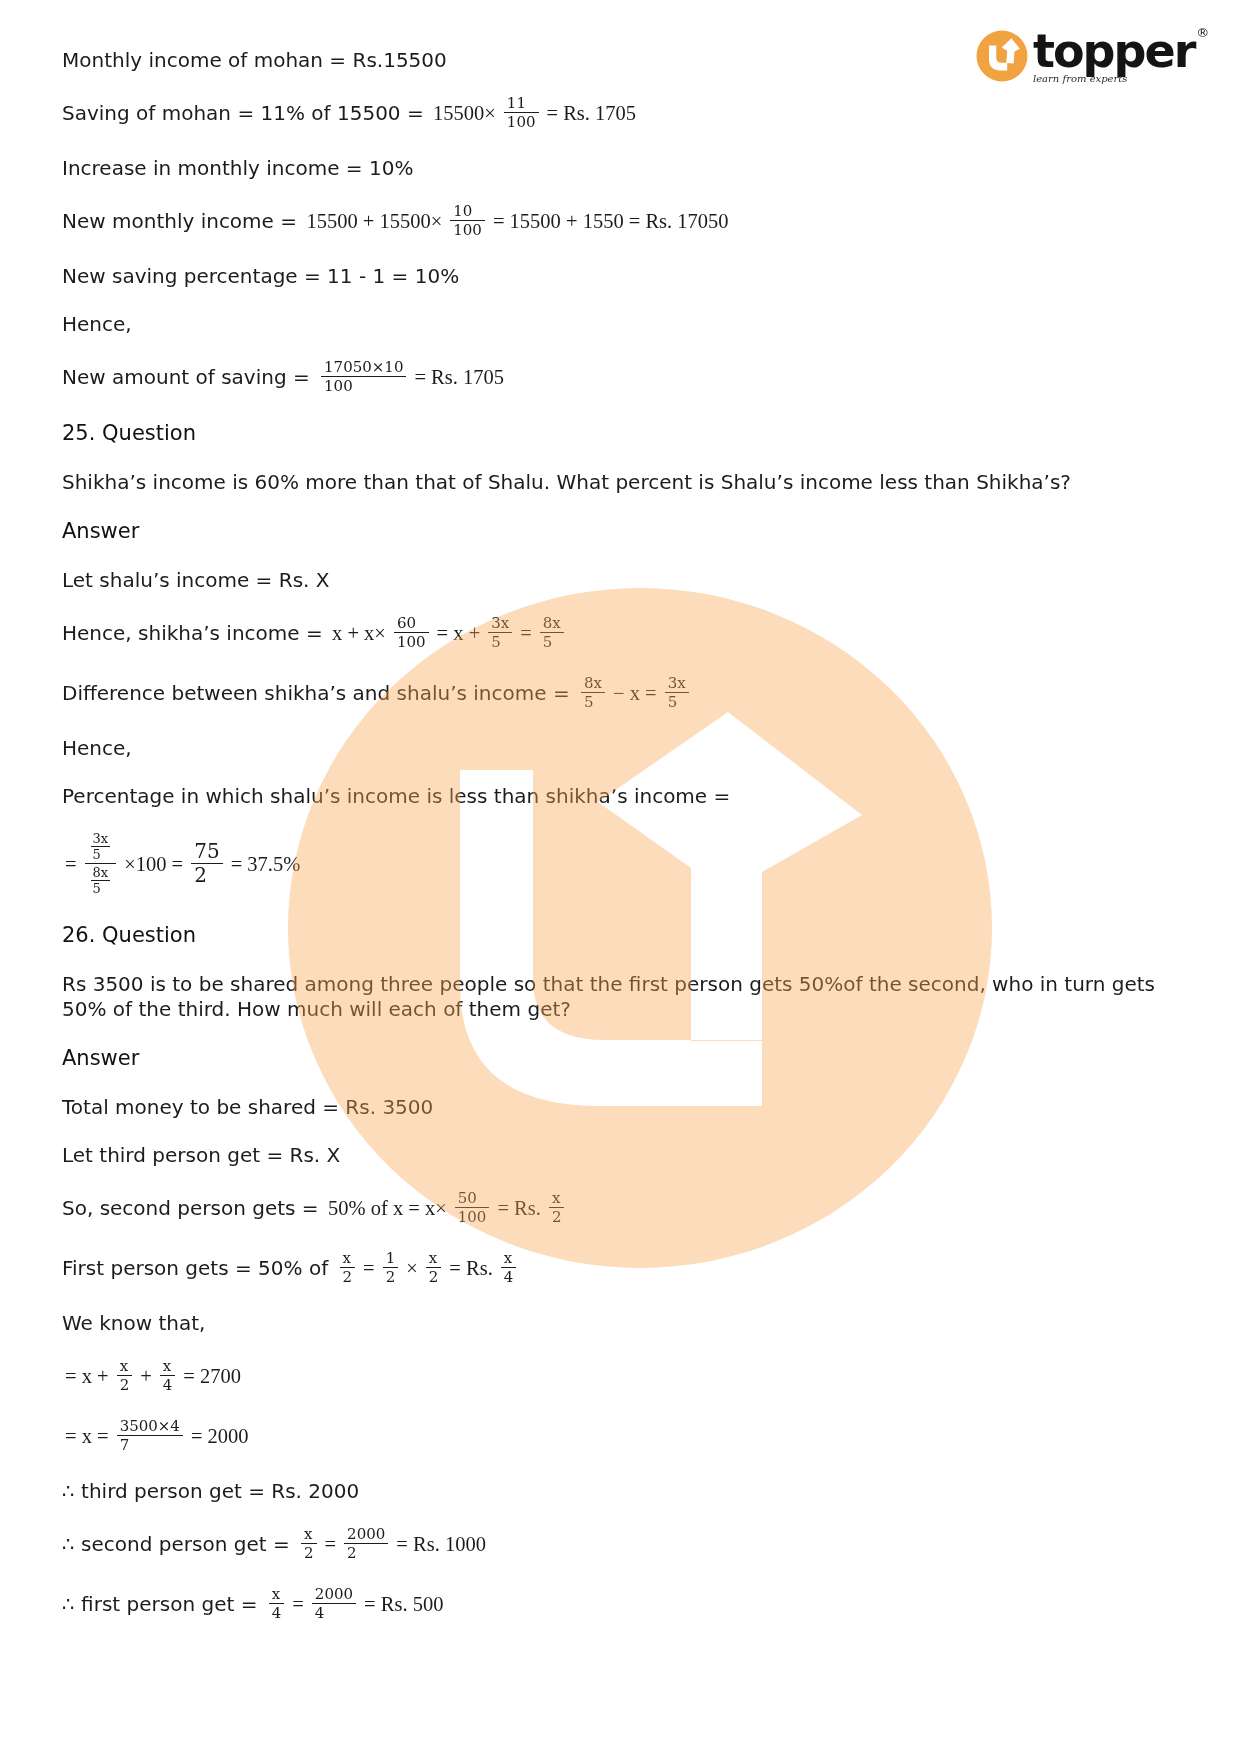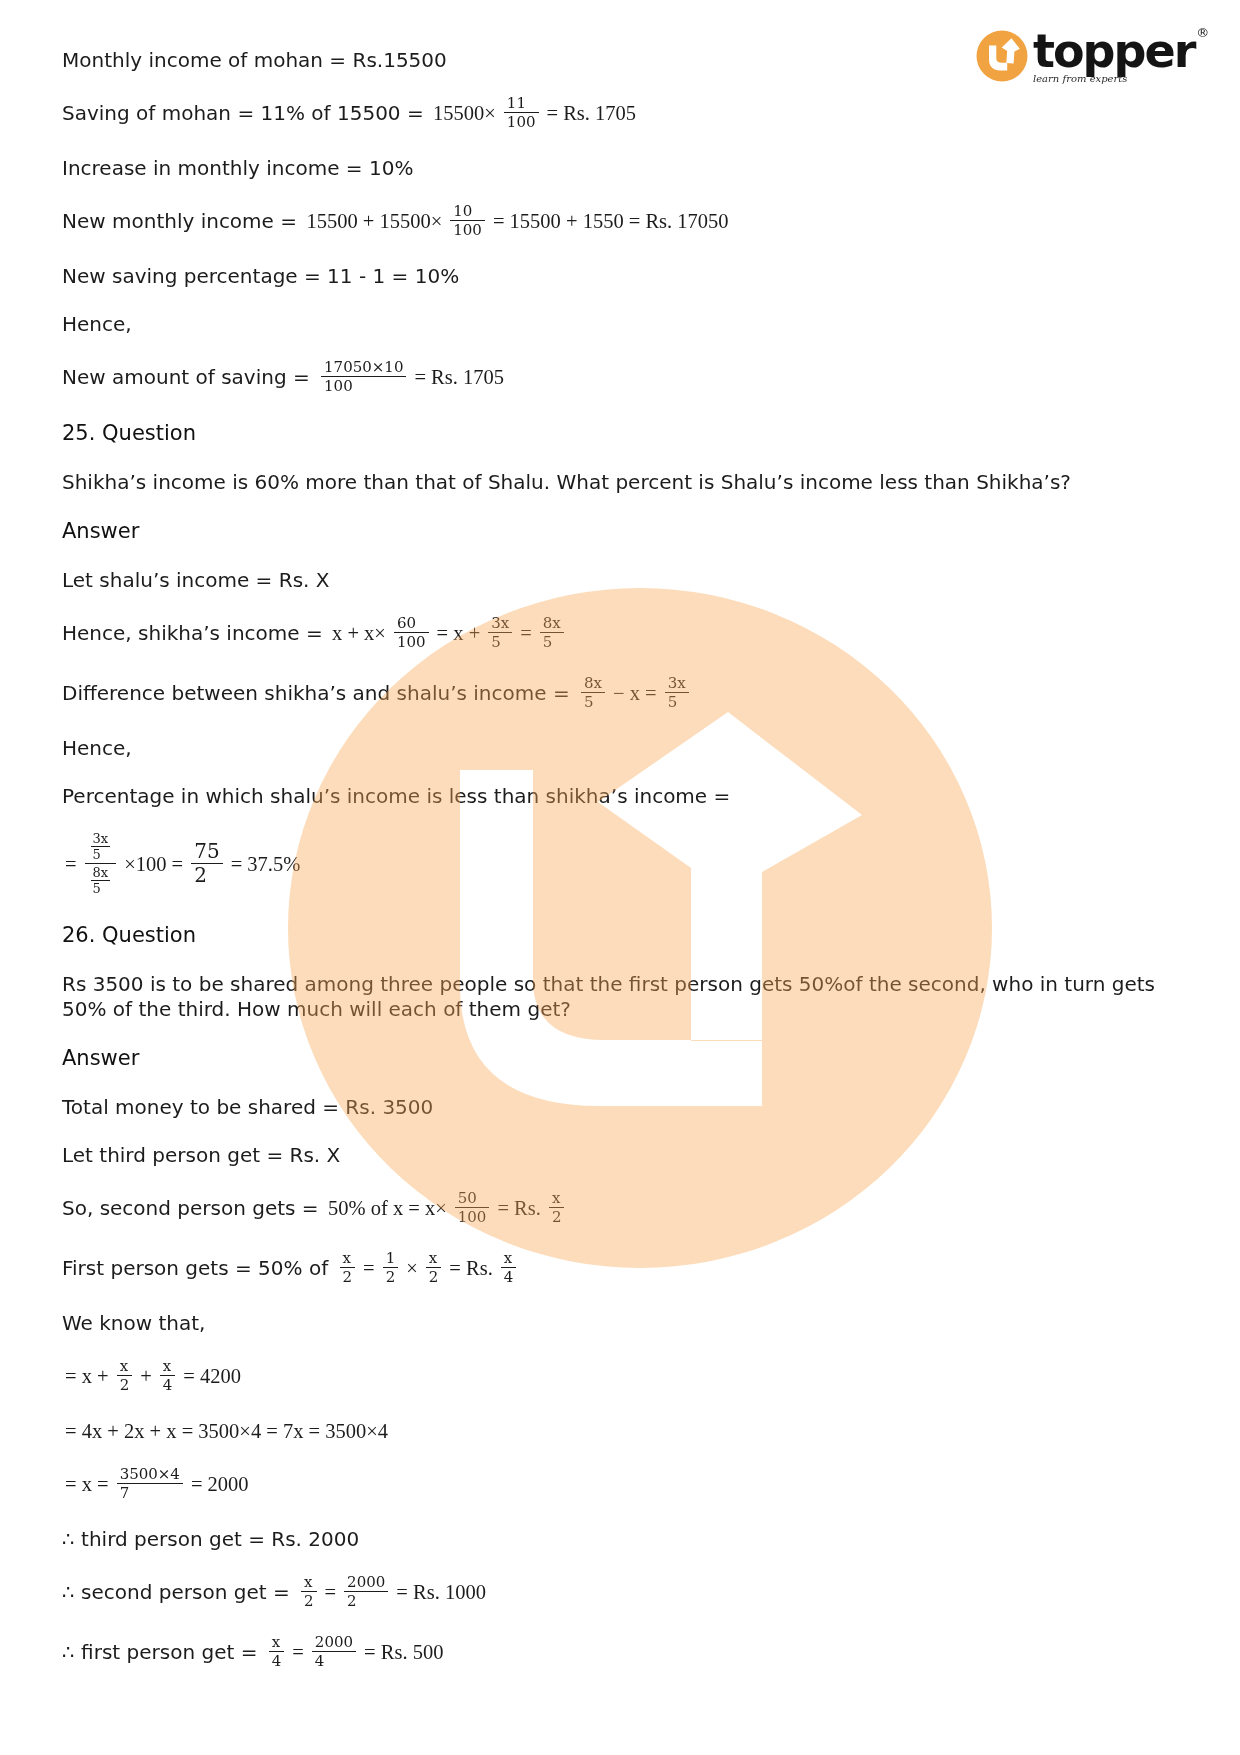--- a/index.html
+++ b/index.html
@@ -98,22 +98,21 @@
       <p class="line"><span class="t">Percentage in which shalu’s income is less than shikha’s income =</span></p>
       <p class="line has-math"><span class="m">=</span><span class="frac nest"><span class="fnum"><span class="frac"><span class="fnum">3x</span><span class="fden">5</span></span></span><span class="fden"><span class="frac"><span class="fnum">8x</span><span class="fden">5</span></span></span></span><span class="m">×100 =</span><span class="frac bigfrac"><span class="fnum">75</span><span class="fden">2</span></span><span class="m">= 37.5%</span></p>
       <h3>26. Question</h3>
       <p class="line"><span class="t">Rs 3500 is to be shared among three people so that the first person gets 50%of the second, who in turn gets 50% of the third. How much will each of them get?</span></p>
       <h3>Answer</h3>
       <p class="line"><span class="t">Total money to be shared = Rs. 3500</span></p>
       <p class="line"><span class="t">Let third person get = Rs. X</span></p>
       <p class="line has-math"><span class="t">So, second person gets = </span><span class="m">50% of x = x×</span><span class="frac"><span class="fnum">50</span><span class="fden">100</span></span><span class="m">= Rs.</span><span class="frac"><span class="fnum">x</span><span class="fden">2</span></span></p>
       <p class="line has-math"><span class="t">First person gets = 50% of </span><span class="frac"><span class="fnum">x</span><span class="fden">2</span></span><span class="m">=</span><span class="frac"><span class="fnum">1</span><span class="fden">2</span></span><span class="m">×</span><span class="frac"><span class="fnum">x</span><span class="fden">2</span></span><span class="m">= Rs.</span><span class="frac"><span class="fnum">x</span><span class="fden">4</span></span></p>
       <p class="line"><span class="t">We know that,</span></p>
-      <p class="line has-math"><span class="m">= x +</span><span class="frac"><span class="fnum">x</span><span class="fden">2</span></span><span class="m">+</span><span class="frac"><span class="fnum">x</span><span class="fden">4</span></span><span class="m">= 4200</span></p>
-      <p class="line"><span class="m">= 4x + 2x + x = 3500×4 = 7x = 3500×4</span></p>
+      <p class="line has-math"><span class="m">= x +</span><span class="frac"><span class="fnum">x</span><span class="fden">2</span></span><span class="m">+</span><span class="frac"><span class="fnum">x</span><span class="fden">4</span></span><span class="m">= 2700</span></p>
       <p class="line has-math"><span class="m">= x =</span><span class="frac"><span class="fnum">3500×4</span><span class="fden">7</span></span><span class="m">= 2000</span></p>
       <p class="line"><span class="t">∴ third person get = Rs. 2000</span></p>
       <p class="line has-math"><span class="t">∴ second person get = </span><span class="frac"><span class="fnum">x</span><span class="fden">2</span></span><span class="m">=</span><span class="frac"><span class="fnum">2000</span><span class="fden">2</span></span><span class="m">= Rs. 1000</span></p>
       <p class="line has-math"><span class="t">∴ first person get = </span><span class="frac"><span class="fnum">x</span><span class="fden">4</span></span><span class="m">=</span><span class="frac"><span class="fnum">2000</span><span class="fden">4</span></span><span class="m">= Rs. 500</span></p>
     </div>
 
   <svg class="watermark" viewBox="0 0 1240 1755">
     <path fill-rule="evenodd" d="M288,928 a352,340 0 1 0 704,0 a352,340 0 1 0 -704,0 Z
              M460,770 L533,770 L533,980 Q533,1040 605,1040 L762,1040 L762,1106 L600,1106 Q460,1106 460,985 Z
              M728,712 L862,815 L762,872 L762,1041 L691,1041 L691,868 L598,802 Z" fill="rgba(247,167,82,0.40)"></path>

